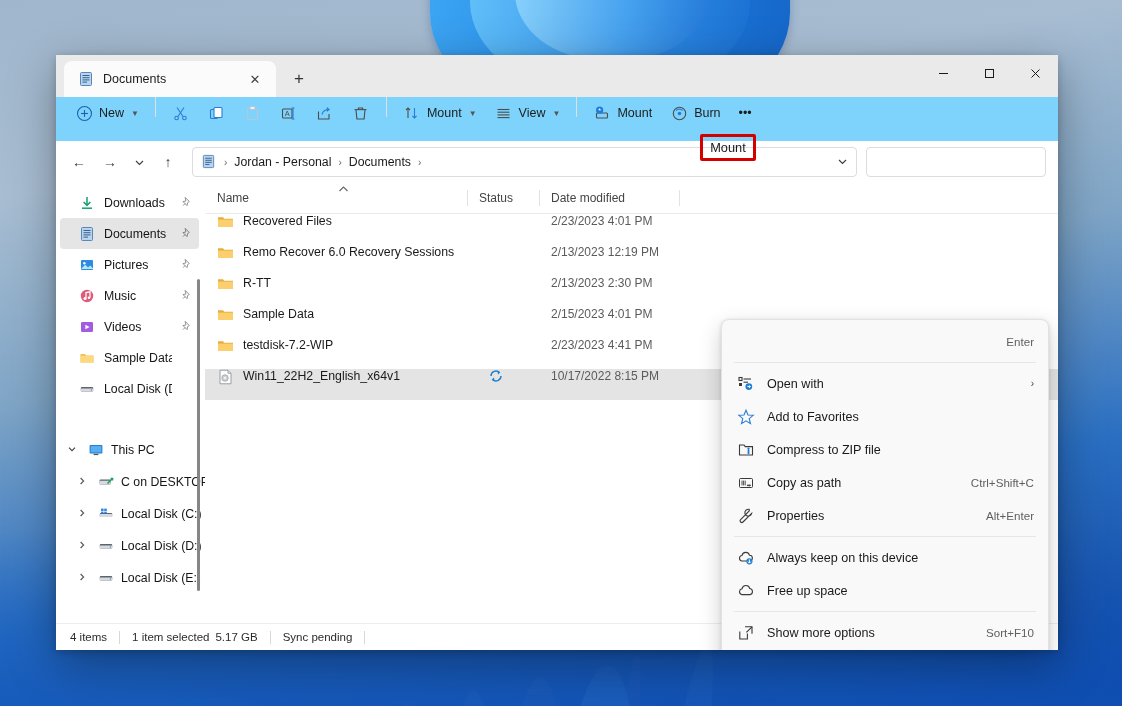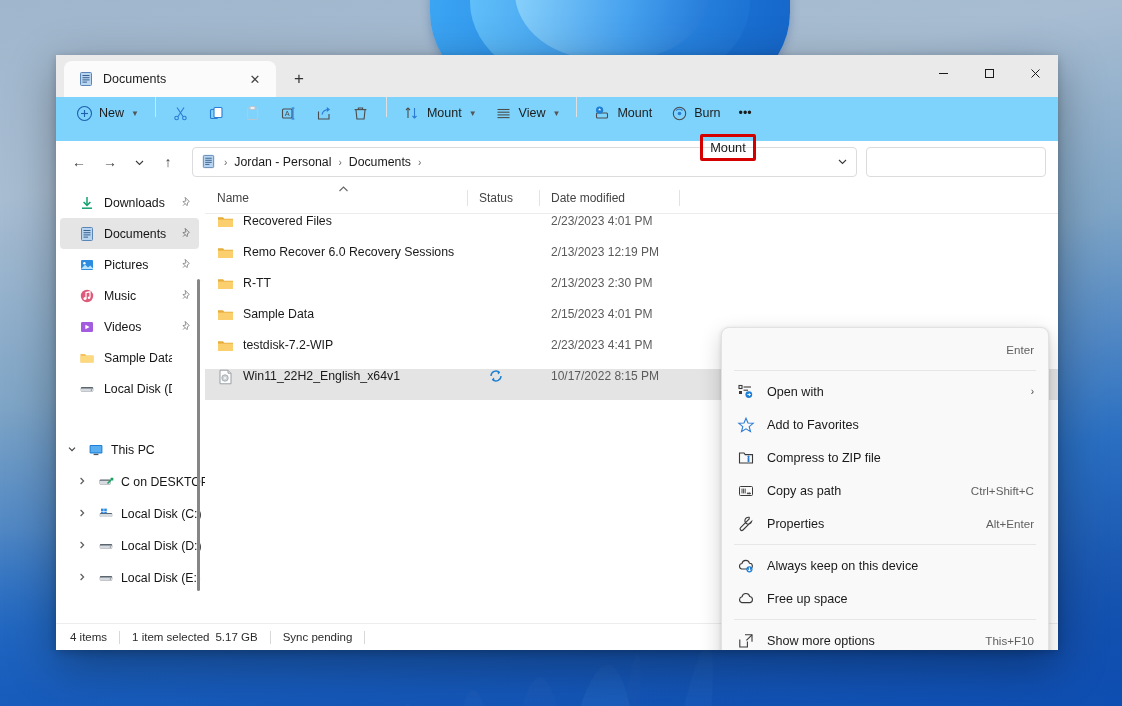--- a/index.html
+++ b/index.html
@@ -203,21 +203,21 @@
   .st-sep { width: 1px; height: 13px; background: #d8d8d8; margin-right: 12px; }
   #viewtoggle { margin-left: auto; display: flex; gap: 2px; }
   .vt {
     width: 25px; height: 21px; border-radius: 3px;
     display: flex; align-items: center; justify-content: center;
   }
   .vt.active { border: 1px solid #4aa6e8; background: #eaf4fd; }
 
   
   #ctxmenu {
-    position: absolute; left: 665px; top: 144px; width: 328px;
+    position: absolute; left: 665px; top: 136px; width: 328px;
     background: #f9f9f9;
     border: 1px solid #e2e2e2; border-radius: 8px;
     box-shadow: 0 8px 22px rgba(0,0,0,.19), 0 1px 4px rgba(0,0,0,.12);
     padding: 5px 4px; z-index: 40;
   }
   .mi {
     height: 33px; display: flex; align-items: center;
     padding: 0 10px 0 10px; border-radius: 5px;
     font-size: 12.6px; color: #1a1a1a; gap: 12px;
   }
@@ -858,21 +858,21 @@
 
         <div class="mi">
           <span class="mi-ico">
             <svg width="18" height="18" viewBox="0 0 18 18" fill="none" stroke="#3a3a3a" stroke-width="1.1">
               <path d="M2.8 7.5 L2.8 15 L10.4 15 L10.4 9.6"></path>
               <path d="M8 2.8 L15 2.8 L15 9.8"></path>
                 <line x1="15" y1="2.8" x2="9.4" y2="8.4"></line>
             </svg>
           </span>
           <span class="mi-label">Show more options</span>
-          <span class="mi-accel">This+F10</span>
+          <span class="mi-accel">Sort+F10</span>
         </div>
 
         <div class="mi-sep"></div>
 
       </div>
     </div>
 
     <div id="statusbar">
       <span class="st">4 items</span>
       <span class="st-sep"></span>

